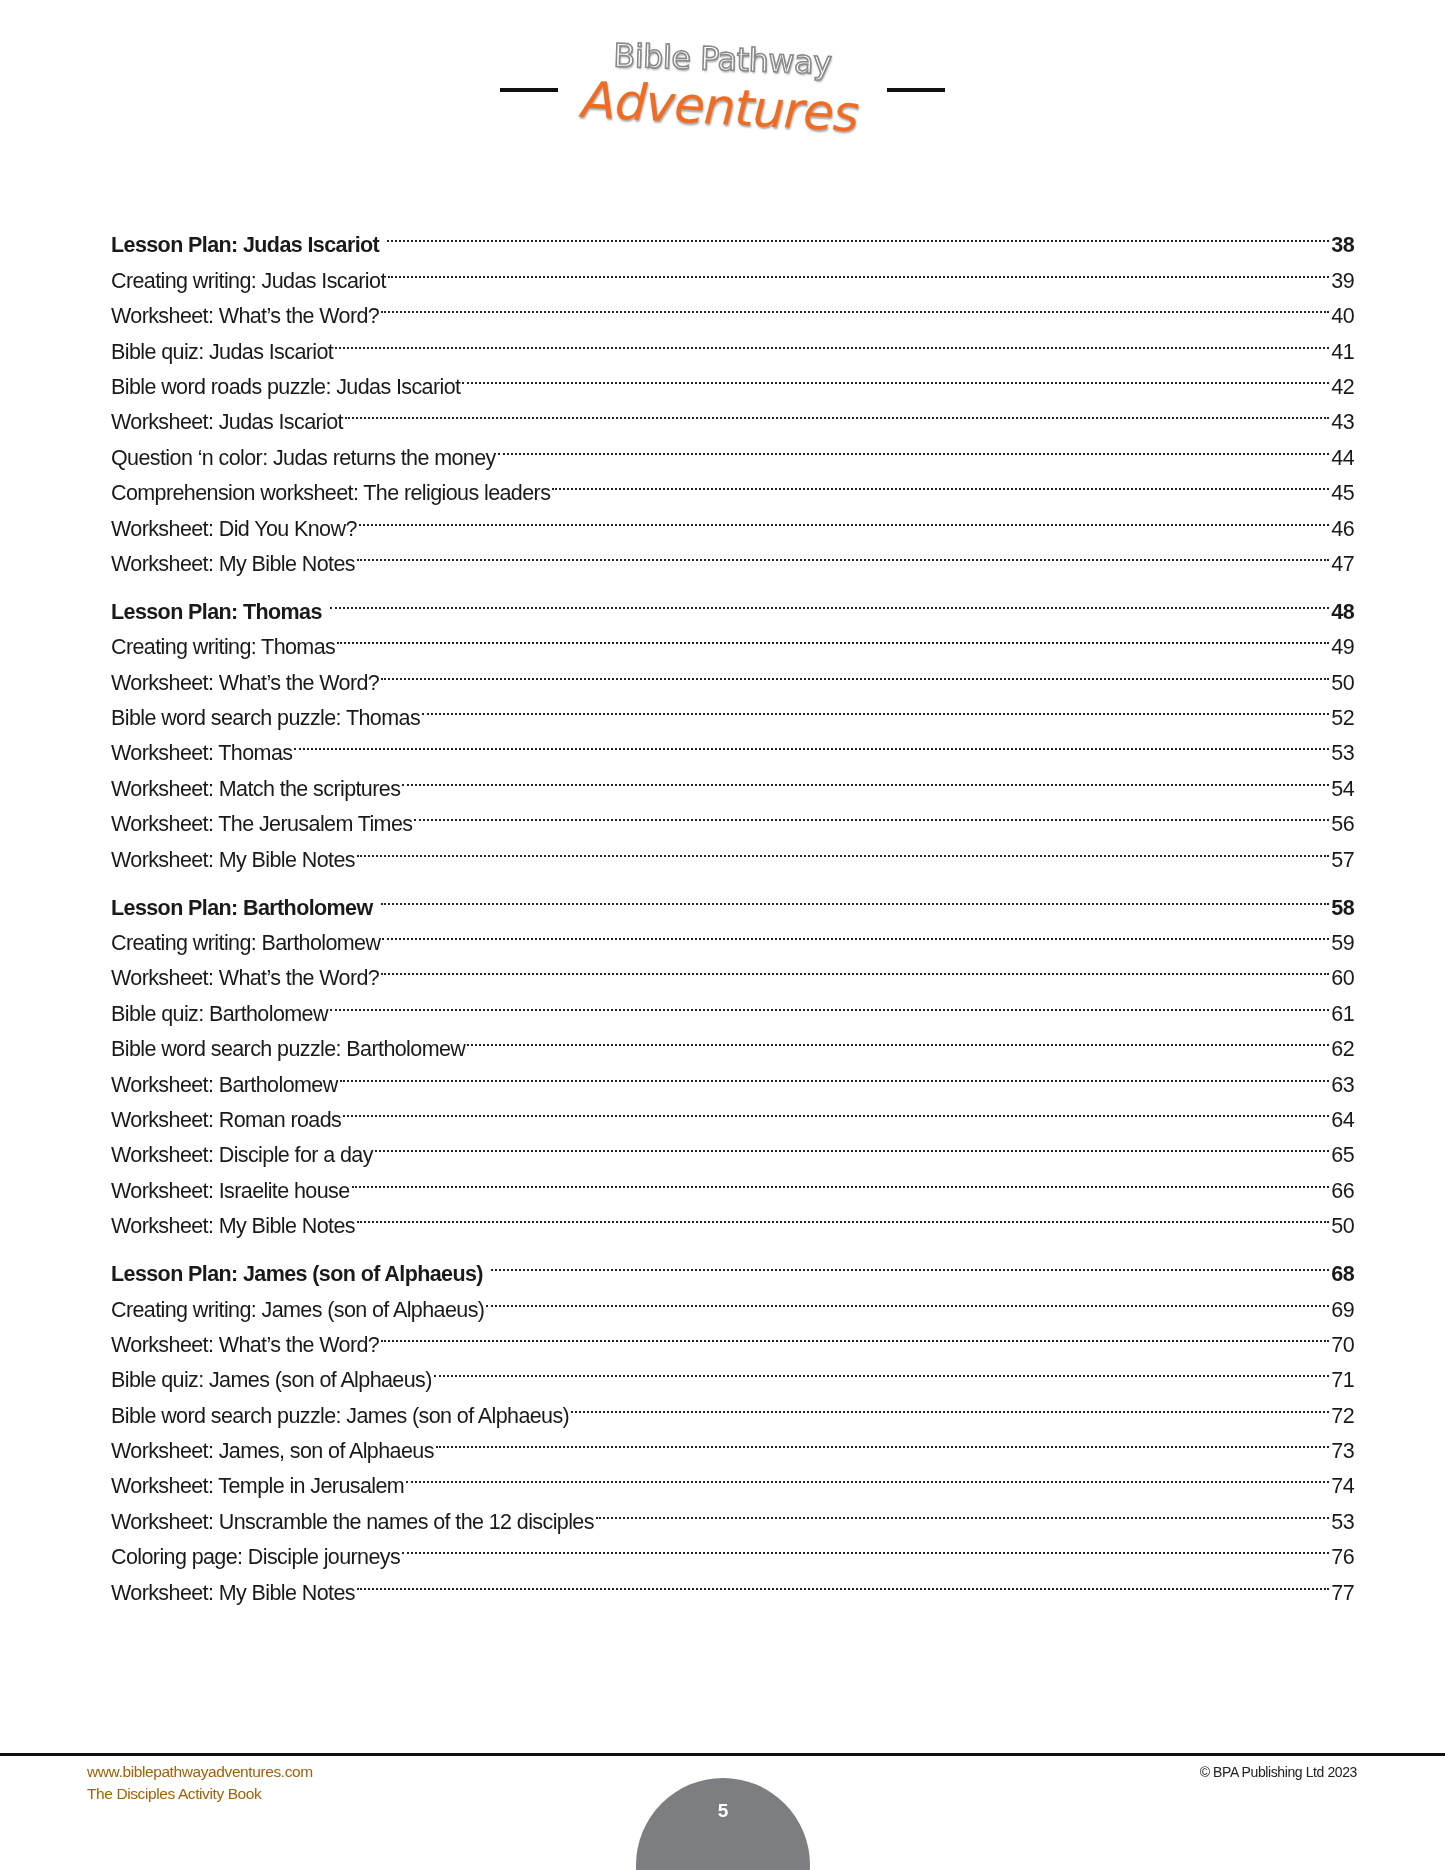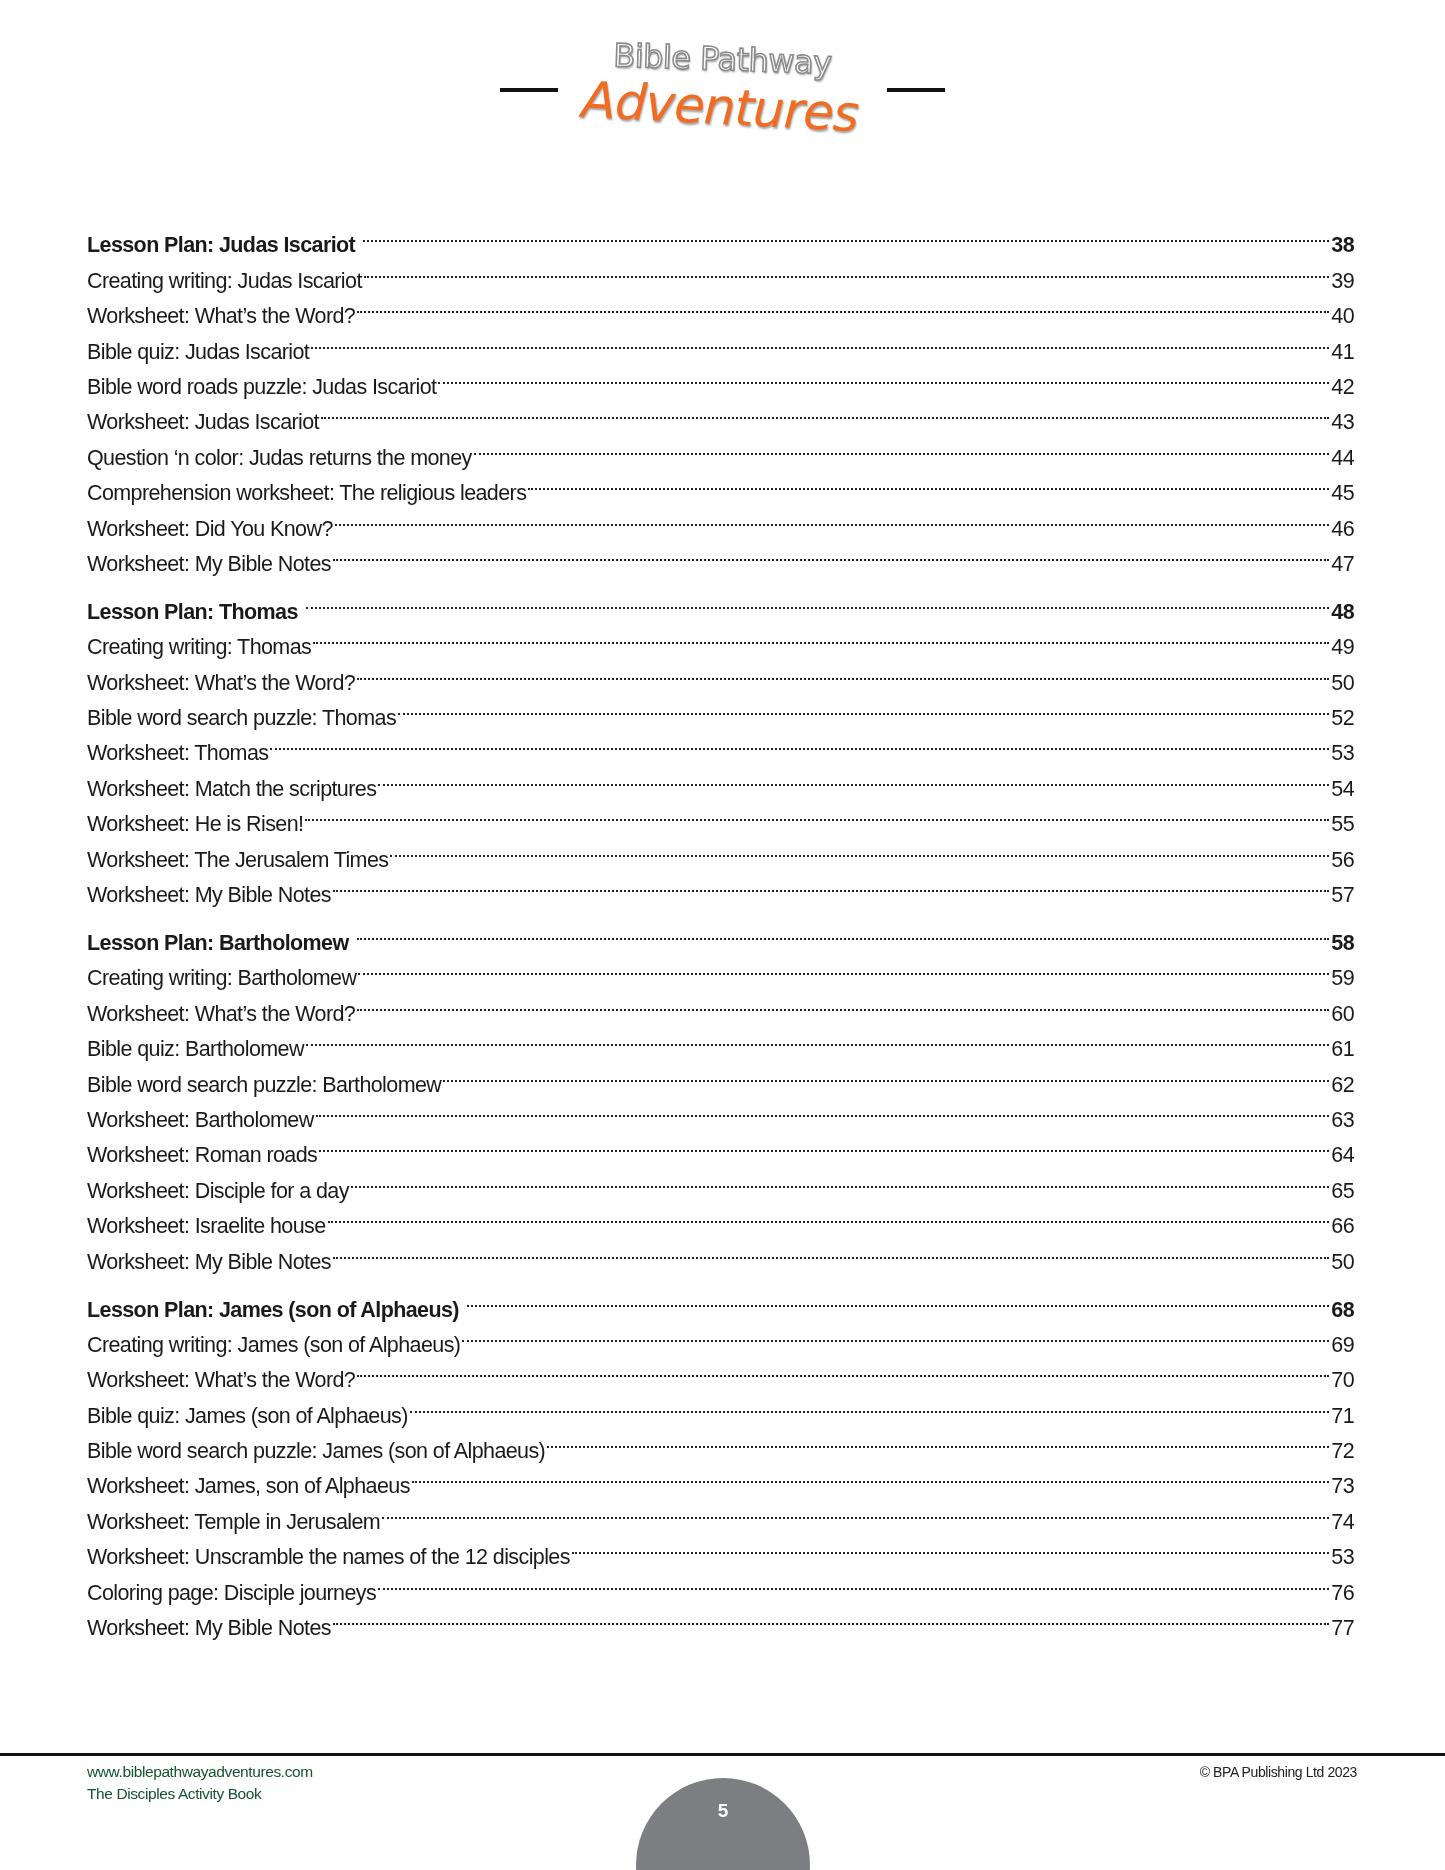--- a/index.html
+++ b/index.html
@@ -14,34 +14,34 @@
               font-family: "DejaVu Sans", sans-serif; font-size: 32px; letter-spacing: -0.5px;
               color: #ffffff; transform: rotate(2deg);
               -webkit-text-stroke: 1.6px #8a8a8a;
               text-shadow: 1px 2px 2px rgba(0,0,0,0.35); }
   .logo-bottom { position: absolute; left: 575px; top: 78px; width: 290px; text-align: center;
                  font-family: "DejaVu Sans", sans-serif; font-size: 50px; font-style: italic;
                  color: #f26b21; letter-spacing: -1px; transform: rotate(3deg);
                  text-shadow: 1px 2px 2px rgba(0,0,0,0.35); }
 
   .toc { position: absolute; left: 87px; top: 217px; width: 1267px; }
-  .section { margin-bottom: 12.6px; }
+  .section { margin-bottom: 12.6px; margin-left: 24px; }
   .row { display: flex; align-items: baseline; height: 35.4px; line-height: 35.4px;
          font-size: 21.5px; letter-spacing: -0.6px; white-space: nowrap; }
   .row .title { flex: 0 0 auto; }
   .row .leader { flex: 1 1 auto; overflow: hidden; margin: 0 2px; height: 35.4px; position: relative; }
   .row .leader::after { content: ""; position: absolute; left: 0; right: 0; bottom: 10px;
                         border-bottom: 2.4px dotted #222; }
   .row .page { flex: 0 0 auto; }
   .row.heading { font-weight: bold; }
   .row.heading .leader { margin-left: 8px; }
 
   .footer-line { position: absolute; left: 0; top: 1753px; width: 1445px; height: 3px; background: #111; }
   .footer-left { position: absolute; left: 87px; top: 1761px; font-size: 15.5px; line-height: 22px;
-                 color: #14532d; letter-spacing: -0.4px; }
+                 color: #a16207; letter-spacing: -0.4px; }
   .footer-right { position: absolute; right: 88px; top: 1761px; font-size: 14px; line-height: 22px;
                   color: #222; letter-spacing: -0.4px; }
   .page-badge { position: absolute; left: 636px; top: 1778px; width: 174px; height: 174px;
                 border-radius: 50%; background: #7d7e82; }
   .page-num { position: absolute; left: 0; top: 22px; width: 174px; text-align: center;
               color: #ffffff; font-weight: bold; font-size: 19px; }
 </style>
 </head>
 <body>
 
@@ -130,25 +130,20 @@
         <span class="title">Worksheet: Thomas</span>
         <span class="leader"></span>
         <span class="page">53</span>
       </div>
       <div class="row item">
         <span class="title">Worksheet: Match the scriptures</span>
         <span class="leader"></span>
         <span class="page">54</span>
       </div>
       <div class="row item">
-        <span class="title">Worksheet: He is Risen!</span>
-        <span class="leader"></span>
-        <span class="page">55</span>
-      </div>
-      <div class="row item">
         <span class="title">Worksheet: The Jerusalem Times</span>
         <span class="leader"></span>
         <span class="page">56</span>
       </div>
       <div class="row item">
         <span class="title">Worksheet: My Bible Notes</span>
         <span class="leader"></span>
         <span class="page">57</span>
       </div>
     </div>

